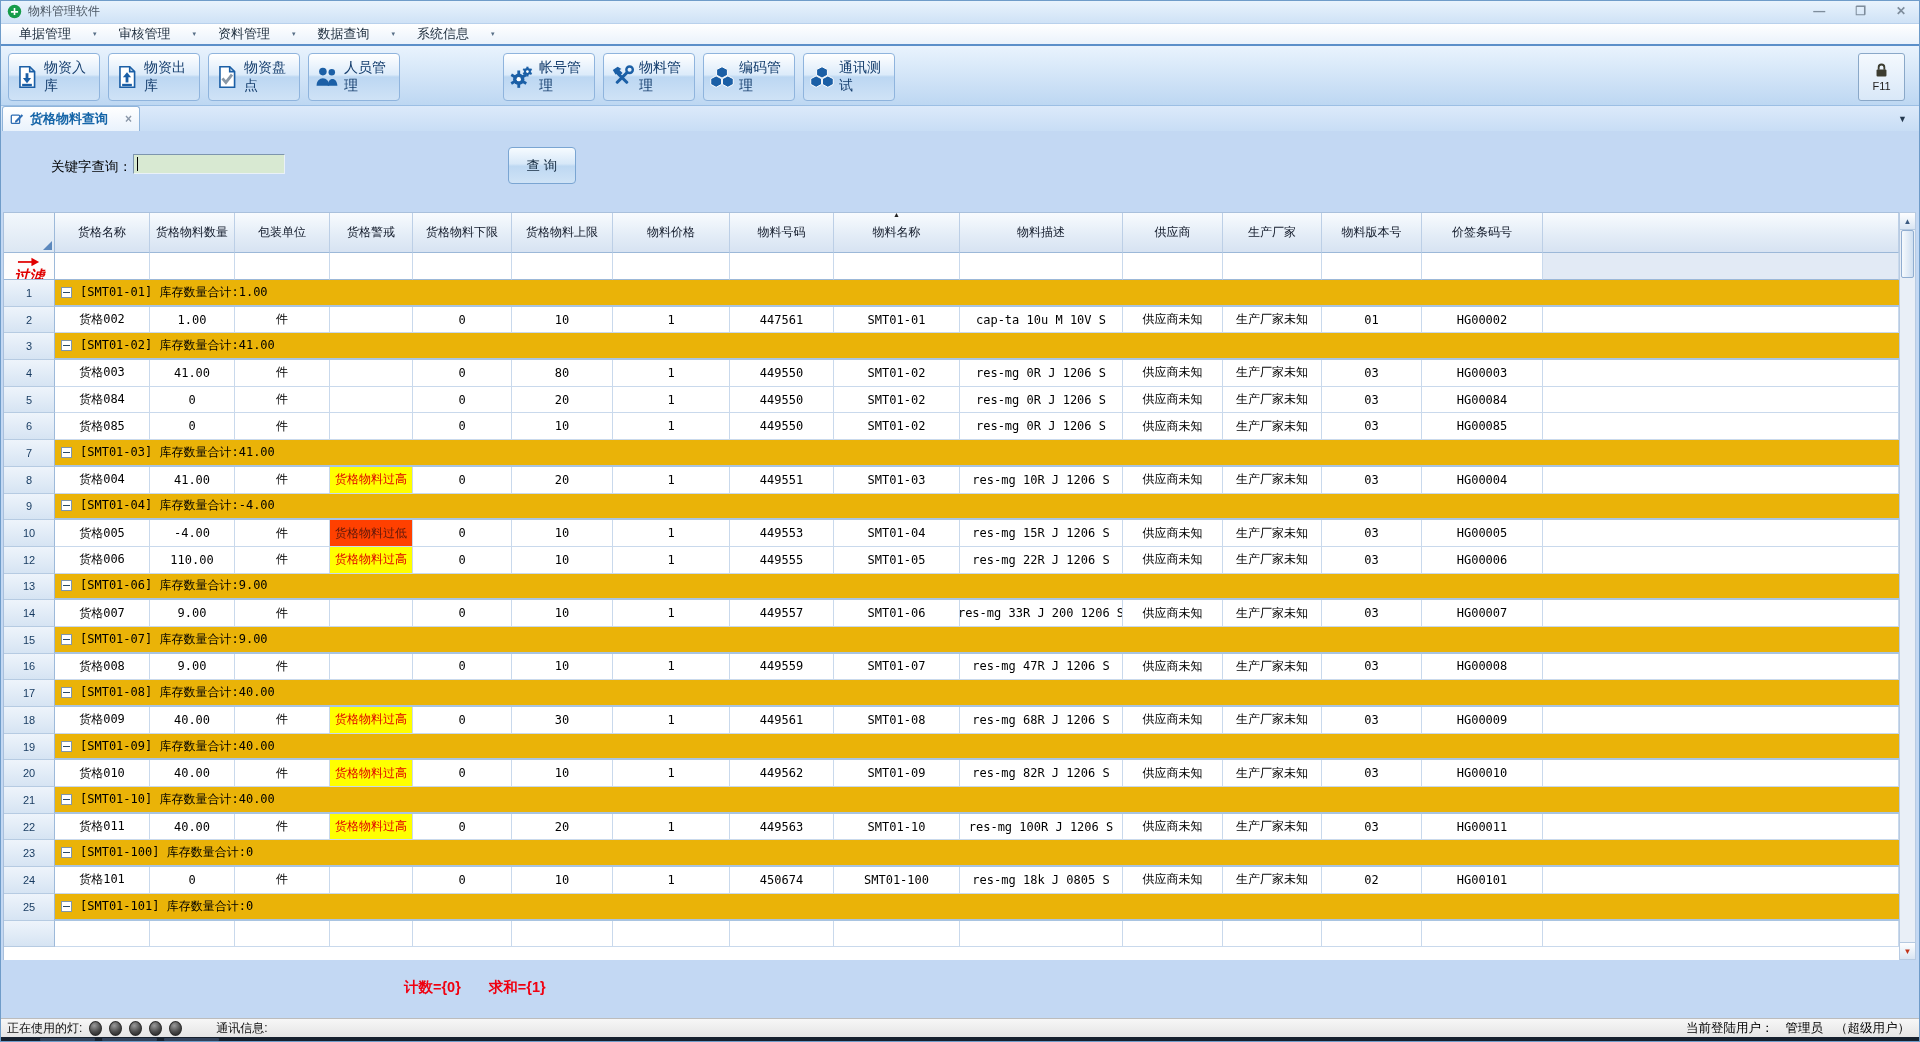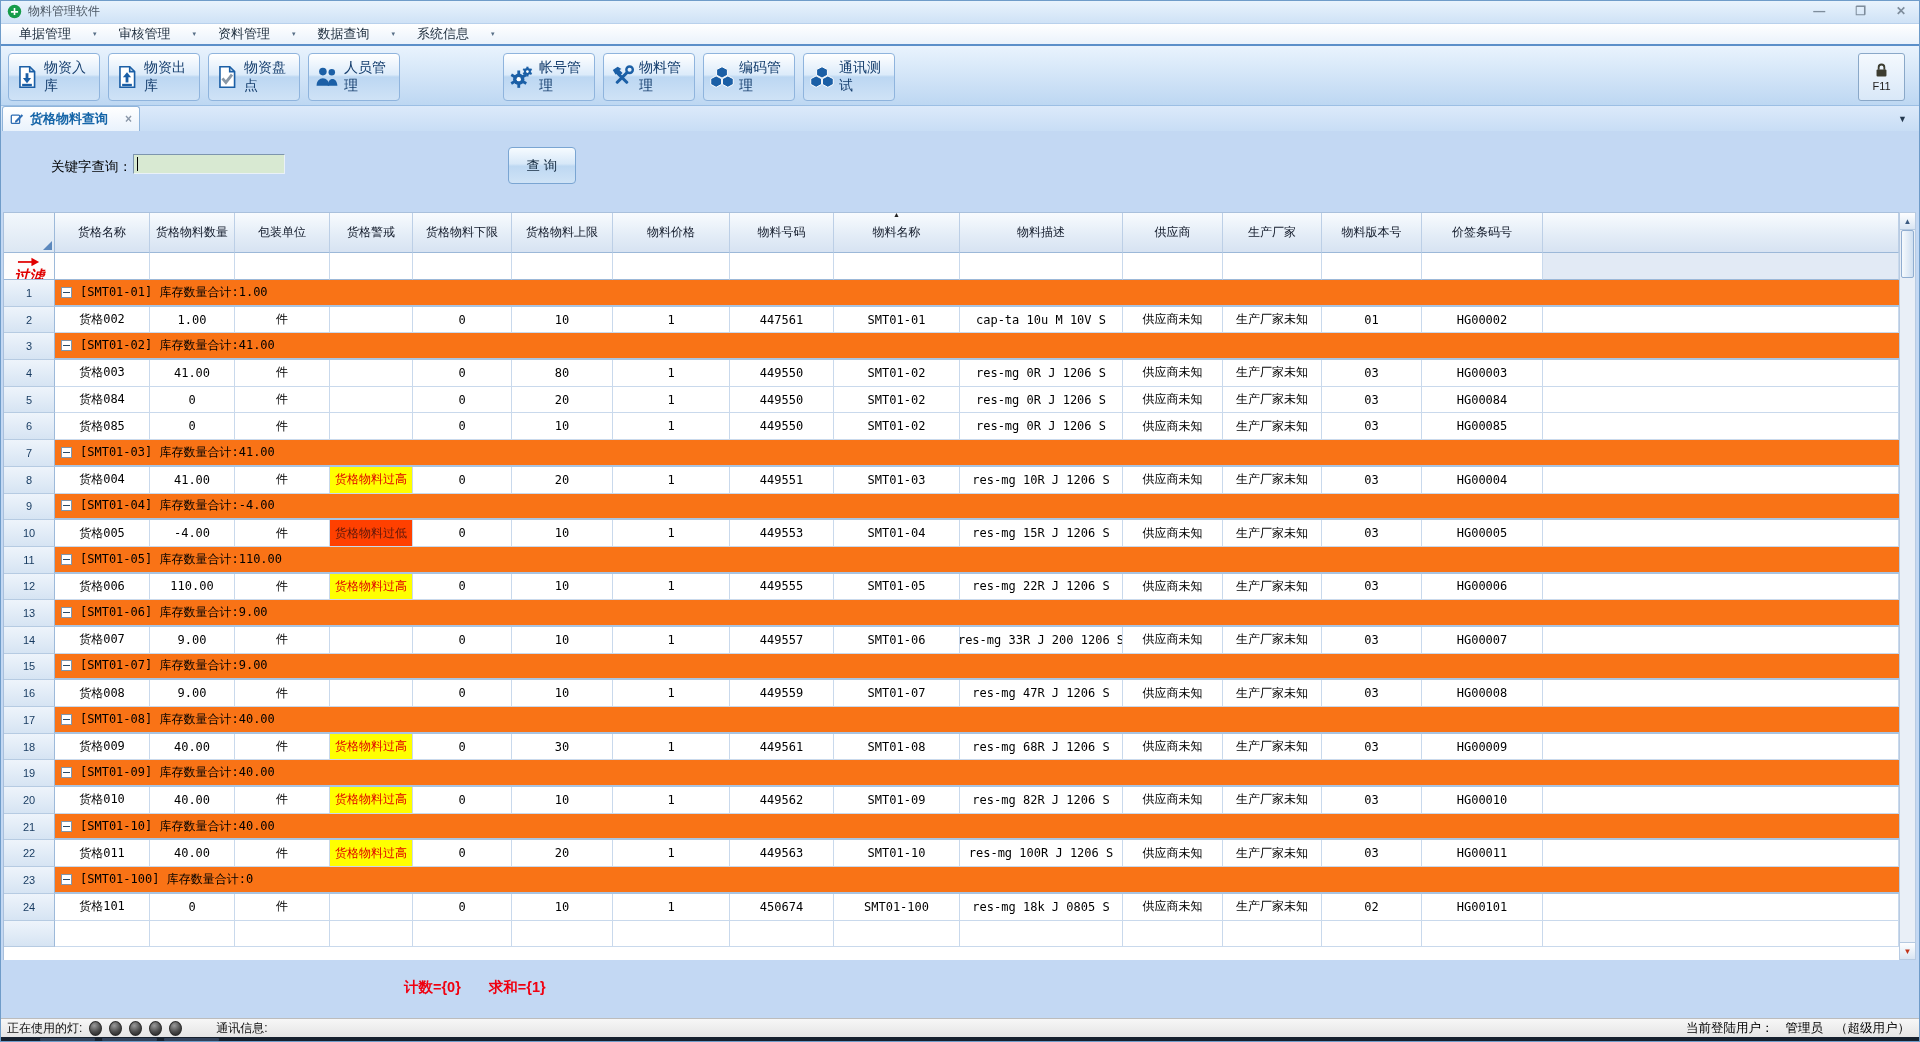--- a/index.html
+++ b/index.html
@@ -84,21 +84,21 @@
   .f-fill{background:#e2eaf5;}
   .f-corner{background:#fdfdfd;border-right:1px solid #9db9d9;border-bottom:1px solid #9cb8d8;
     flex-direction:column;justify-content:center;gap:0;}
   .f-arrow{width:25px;height:9px;}
   .f-label{font-size:15px;font-weight:bold;font-style:italic;color:#e00000;line-height:11px;}
   .g-row{display:flex;height:26.7px;}
   .rownum{background:linear-gradient(#eef4fb,#d6e4f3);border-right:1px solid #9db9d9;
     border-bottom:1px solid #b6cbe2;color:#15395f;font-size:11px;}
   .d-cell{background:#fff;font-family:"DejaVu Sans Mono",monospace;font-size:12px;color:#000;}
   .g-row.group .rownum{border-bottom:1px solid #b6cbe2;}
-  .g-groupcell{flex:1 1 auto;background:#f97316;border-bottom:2px solid #a9c4e1;box-sizing:border-box;
+  .g-groupcell{flex:1 1 auto;background:#eab308;border-bottom:2px solid #a9c4e1;box-sizing:border-box;
     display:flex;align-items:center;padding-left:6px;font-size:12px;color:#000;
     font-family:"DejaVu Sans Mono",monospace;overflow:hidden;white-space:nowrap;}
   .collapse-box{width:11px;height:11px;border:1px solid #8096ac;background:#fff;position:relative;
     margin-right:8px;flex:0 0 auto;box-sizing:border-box;}
   .collapse-box::after{content:"";position:absolute;left:1px;right:1px;top:4px;height:1px;background:#2a4a66;}
   .warn-high{background:#ffff00;color:#e00000;}
   .warn-low{background:#ff4000;color:#5c170b;}
 
   
   .vscroll{position:absolute;right:0;top:0;bottom:0;width:17px;background:#e9eff7;
@@ -505,27 +505,20 @@
           <div class="g-cell d-cell" style="width: 117px;">1</div>
           <div class="g-cell d-cell" style="width: 104px;">449553</div>
           <div class="g-cell d-cell" style="width: 126px;">SMT01-04</div>
           <div class="g-cell d-cell" style="width: 163px;">res-mg 15R J 1206 S</div>
           <div class="g-cell d-cell" style="width: 100px;">供应商未知</div>
           <div class="g-cell d-cell" style="width: 99px;">生产厂家未知</div>
           <div class="g-cell d-cell" style="width: 100px;">03</div>
           <div class="g-cell d-cell" style="width: 121px;">HG00005</div>
           <div class="g-cell d-cell g-fill"></div>
         </div>
-        <div class="g-row group">
-          <div class="g-cell rownum" style="width: 51px;">11</div>
-          <div class="g-groupcell">
-            <span class="collapse-box"></span>
-            <span>[SMT01-05] 库存数量合计:110.00</span>
-          </div>
-        </div>
         <div class="g-row">
           <div class="g-cell rownum" style="width: 51px;">12</div>
           <div class="g-cell d-cell" style="width: 95px;">货格006</div>
           <div class="g-cell d-cell" style="width: 85px;">110.00</div>
           <div class="g-cell d-cell" style="width: 95px;">件</div>
           <div class="g-cell d-cell warn-high" style="width: 83px;">货格物料过高</div>
           <div class="g-cell d-cell" style="width: 99px;">0</div>
           <div class="g-cell d-cell" style="width: 101px;">10</div>
           <div class="g-cell d-cell" style="width: 117px;">1</div>
           <div class="g-cell d-cell" style="width: 104px;">449555</div>
@@ -679,20 +672,27 @@
           <div class="g-cell d-cell" style="width: 101px;">10</div>
           <div class="g-cell d-cell" style="width: 117px;">1</div>
           <div class="g-cell d-cell" style="width: 104px;">450674</div>
           <div class="g-cell d-cell" style="width: 126px;">SMT01-100</div>
           <div class="g-cell d-cell" style="width: 163px;">res-mg 18k J 0805 S</div>
           <div class="g-cell d-cell" style="width: 100px;">供应商未知</div>
           <div class="g-cell d-cell" style="width: 99px;">生产厂家未知</div>
           <div class="g-cell d-cell" style="width: 100px;">02</div>
           <div class="g-cell d-cell" style="width: 121px;">HG00101</div>
           <div class="g-cell d-cell g-fill"></div>
+        </div>
+        <div class="g-row group">
+          <div class="g-cell rownum" style="width: 51px;">25</div>
+          <div class="g-groupcell">
+            <span class="collapse-box"></span>
+            <span>[SMT01-101] 库存数量合计:0</span>
+          </div>
         </div>
         <div class="g-row">
           <div class="g-cell rownum" style="width: 51px;"></div>
           <div class="g-cell d-cell" style="width: 95px;"></div>
           <div class="g-cell d-cell" style="width: 85px;"></div>
           <div class="g-cell d-cell" style="width: 95px;"></div>
           <div class="g-cell d-cell" style="width: 83px;"></div>
           <div class="g-cell d-cell" style="width: 99px;"></div>
           <div class="g-cell d-cell" style="width: 101px;"></div>
           <div class="g-cell d-cell" style="width: 117px;"></div>

